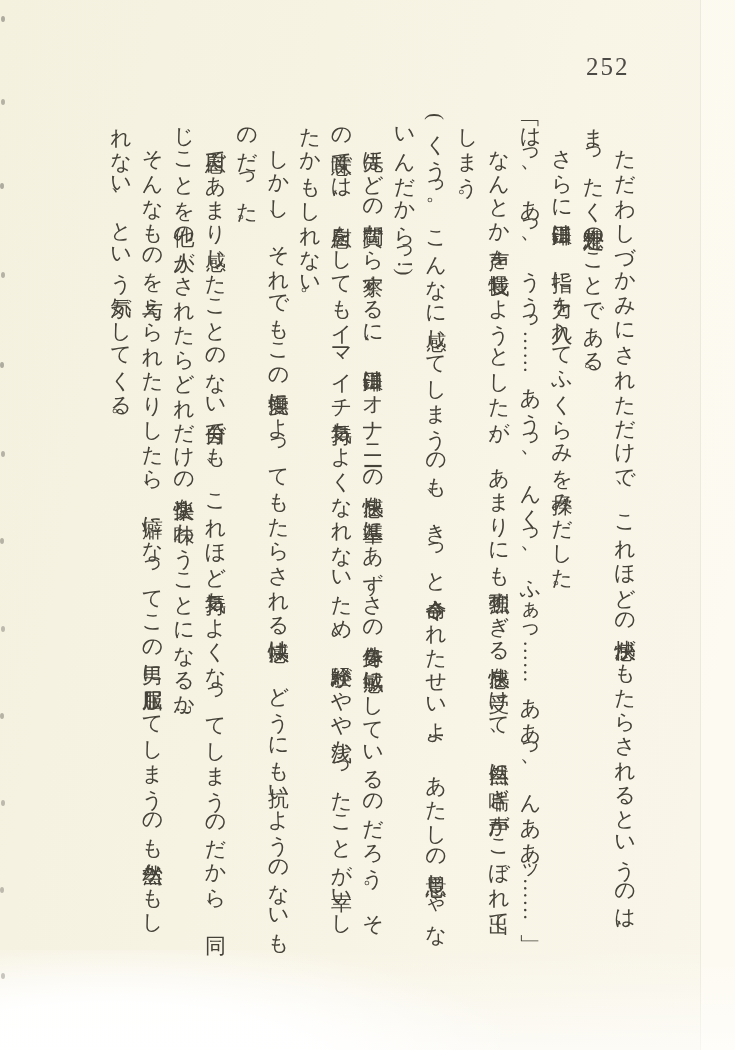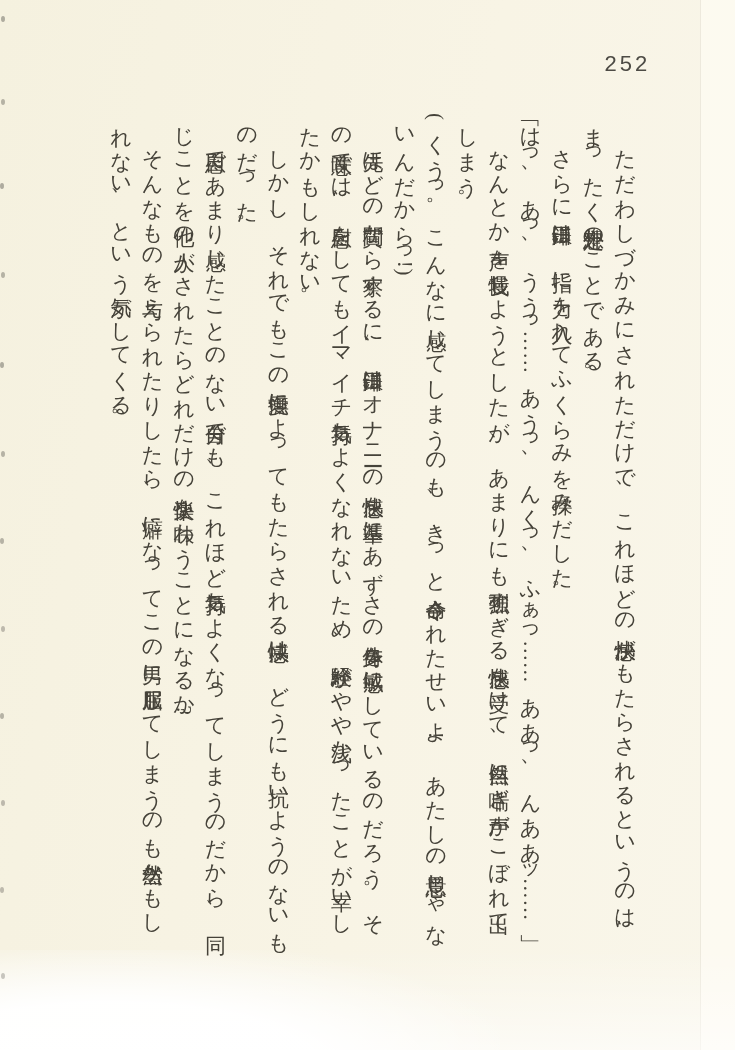--- a/index.html
+++ b/index.html
@@ -66,25 +66,24 @@
       -1px 522px rgba(104,101,94,0.45),
       0px  610px rgba(104,101,94,0.4),
       -1px 697px rgba(104,101,94,0.45),
       0px  784px rgba(104,101,94,0.4),
       -1px 871px rgba(104,101,94,0.4),
       0px  957px rgba(104,101,94,0.35);
   }
   .page-number {
     position: absolute;
     top: 53px;
-    left: 604px;
-    font-size: 22px;
+    left: 586px;
+    font-size: 25px;
     letter-spacing: 2px;
     color: #4d4b45;
-    font-family: Liberation Mono, monospace;
   }
   .page-text {
     position: absolute;
     top: 113px;
     left: 104px;
     width: 536px;
     height: 831px;
     writing-mode: vertical-rl;
     text-orientation: mixed;
     font-size: 21px;

